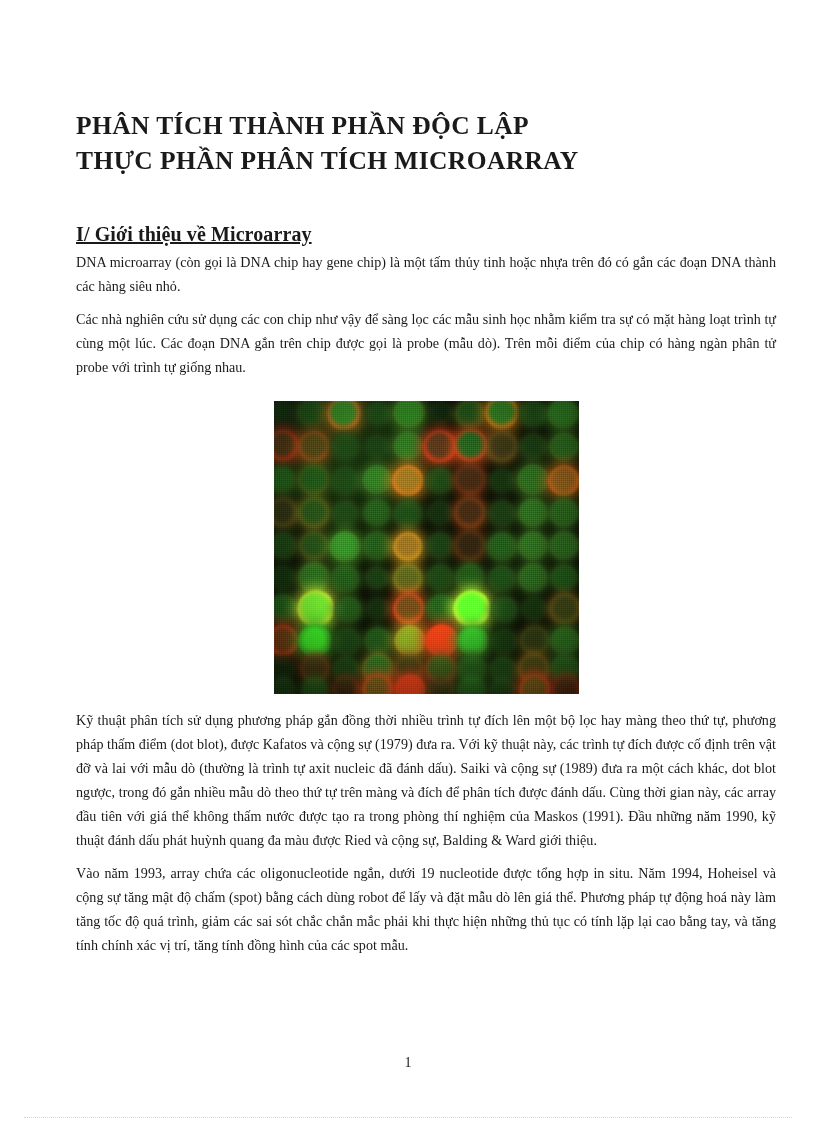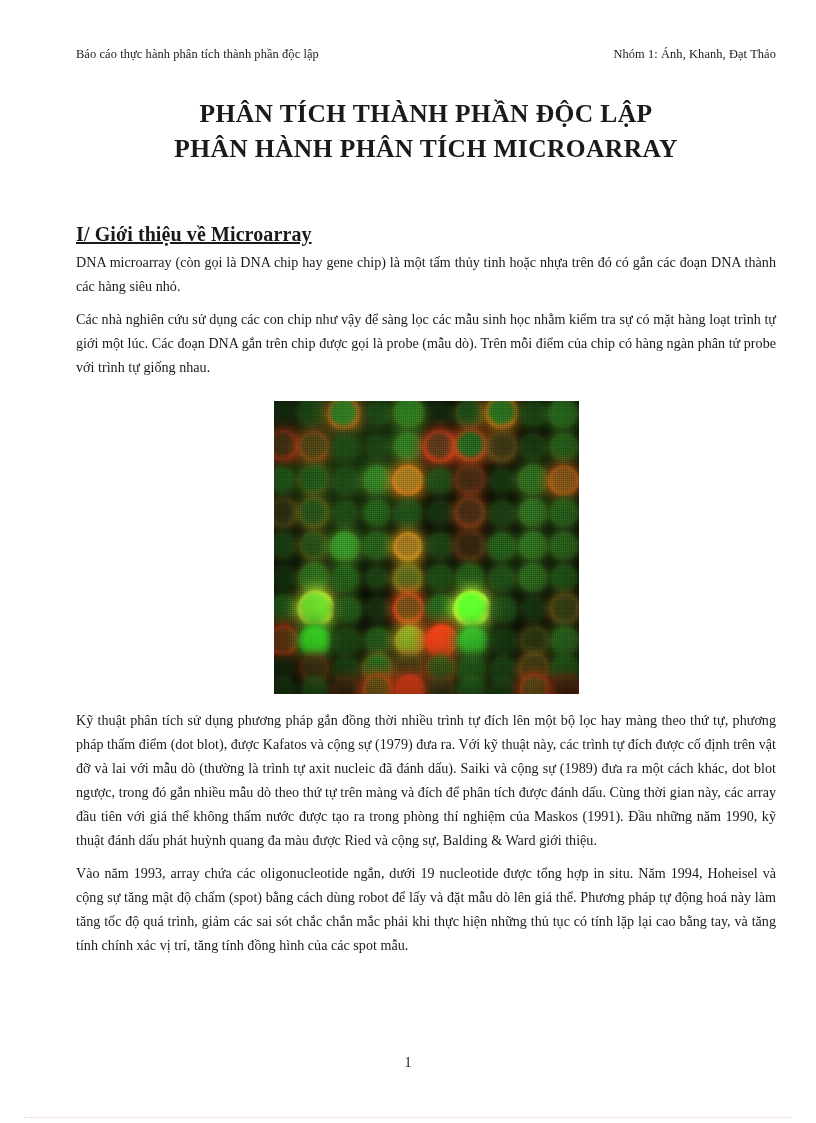--- a/index.html
+++ b/index.html
@@ -34,23 +34,23 @@
     letter-spacing: 0.1px;
     white-space: nowrap;
   }
   .doc-header .hdr-left  { text-align: left; }
   .doc-header .hdr-right { text-align: right; }
 
   
   .title-block {
     position: absolute;
     left: 76px;
-    top: 96px;
+    top: 108px;
     width: 700px;
-    text-align: center;
+    text-align: left;
   }
   .title-line {
     font-weight: bold;
     font-size: 25.5px;
     line-height: 35px;
     letter-spacing: 0.4px;
     white-space: nowrap;
   }
 
   
@@ -142,36 +142,32 @@
     width: 768px;
     height: 1px;
     border-top: 1px dotted #f2c8dc;
   }
 </style>
 </head>
 <body>
 
 <div class="page">
 
-  <div class="doc-header">
-    <span class="hdr-left">Báo cáo thực hành phân tích thành phần độc lập</span>
-    <span class="hdr-right">Nhóm 1: Ánh, Khanh, Đạt Thảo</span>
-  </div>
 
   <div class="title-block">
     <div class="title-line">PHÂN TÍCH THÀNH PHẦN ĐỘC LẬP</div>
-    <div class="title-line">PHÂN HÀNH PHÂN TÍCH MICROARRAY</div>
+    <div class="title-line">THỰC PHẦN PHÂN TÍCH MICROARRAY</div>
   </div>
 
   <div class="body-block">
 
     <h2 class="section-heading">I/ Giới thiệu về Microarray</h2>
 
     <p class="para">DNA microarray (còn gọi là DNA chip hay gene chip) là một tấm thủy tinh hoặc nhựa trên đó có gắn các đoạn DNA thành các hàng siêu nhỏ.</p>
-    <p class="para tight">Các nhà nghiên cứu sử dụng các con chip như vậy để sàng lọc các mẫu sinh học nhằm kiểm tra sự có mặt hàng loạt trình tự giới một lúc. Các đoạn DNA gắn trên chip được gọi là probe (mẫu dò). Trên mỗi điểm của chip có hàng ngàn phân tử probe với trình tự giống nhau.</p>
+    <p class="para tight">Các nhà nghiên cứu sử dụng các con chip như vậy để sàng lọc các mẫu sinh học nhằm kiểm tra sự có mặt hàng loạt trình tự cùng một lúc. Các đoạn DNA gắn trên chip được gọi là probe (mẫu dò). Trên mỗi điểm của chip có hàng ngàn phân tử probe với trình tự giống nhau.</p>
 
     <div class="figure">
       <div class="microarray" id="microarray">
         <div class="haze"></div>
         <div class="spot" style="left: 7px; top: 11px; width: 26px; height: 26px; background: radial-gradient(circle at 48% 45%, rgb(31, 77, 28) 0px, rgb(31, 77, 28) 38%, rgb(36, 57, 26) 62%, rgba(0, 0, 0, 0) 100%); opacity: 0.73; filter: blur(1.55px); box-shadow: rgb(36, 57, 26) 0px 0px 9px 2px;"></div>
           <div class="spot" style="left: 38px; top: 12px; width: 30px; height: 30px; background: radial-gradient(circle at 48% 45%, rgb(45, 122, 36) 0px, rgb(45, 122, 36) 38%, rgb(62, 106, 34) 62%, rgba(0, 0, 0, 0) 100%); opacity: 0.78; filter: blur(1.44px); box-shadow: rgb(62, 106, 34) 0px 0px 9px 2px;"></div>
           <div class="spot" style="left: 70px; top: 13px; width: 34px; height: 34px; background: radial-gradient(circle at 48% 45%, rgb(73, 168, 50) 0px, rgb(73, 168, 50) 38%, rgb(217, 138, 36) 62%, rgba(0, 0, 0, 0) 100%); opacity: 0.97; filter: blur(1.06px); box-shadow: rgb(217, 138, 36) 0px 0px 13px 3px;"></div>
           <div class="spot" style="left: 104px; top: 13px; width: 26px; height: 26px; background: radial-gradient(circle at 48% 45%, rgb(42, 107, 34) 0px, rgb(42, 107, 34) 38%, rgb(47, 90, 30) 62%, rgba(0, 0, 0, 0) 100%); opacity: 0.75; filter: blur(1.5px); box-shadow: rgb(47, 90, 30) 0px 0px 9px 2px;"></div>
           <div class="spot" style="left: 135px; top: 12px; width: 32px; height: 32px; background: radial-gradient(circle at 48% 45%, rgb(63, 168, 44) 0px, rgb(63, 168, 44) 38%, rgb(79, 154, 40) 62%, rgba(0, 0, 0, 0) 100%); opacity: 0.89; filter: blur(1.22px); box-shadow: rgb(79, 154, 40) 0px 0px 11px 3px;"></div>
           <div class="spot" style="left: 167px; top: 12px; width: 24px; height: 24px; background: radial-gradient(circle at 48% 45%, rgb(27, 68, 23) 0px, rgb(27, 68, 23) 38%, rgb(36, 63, 22) 62%, rgba(0, 0, 0, 0) 100%); opacity: 0.64; filter: blur(1.72px); box-shadow: rgb(36, 63, 22) 0px 0px 7px 2px;"></div>

